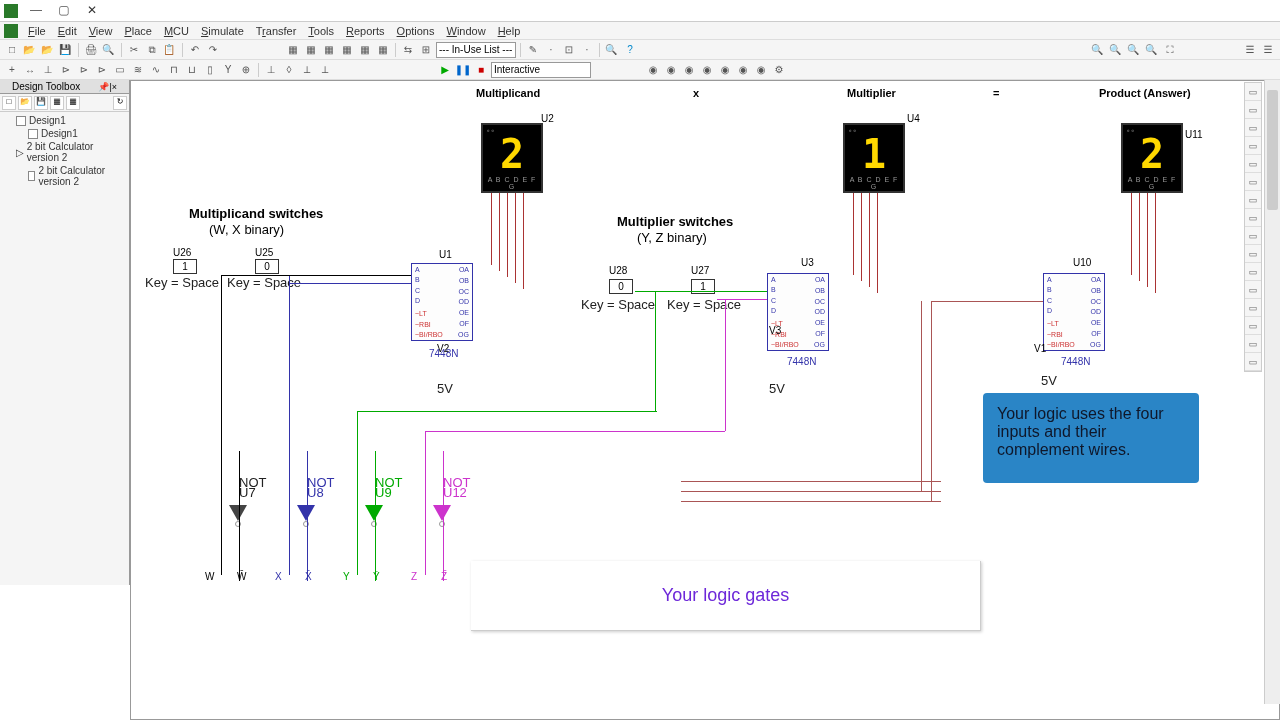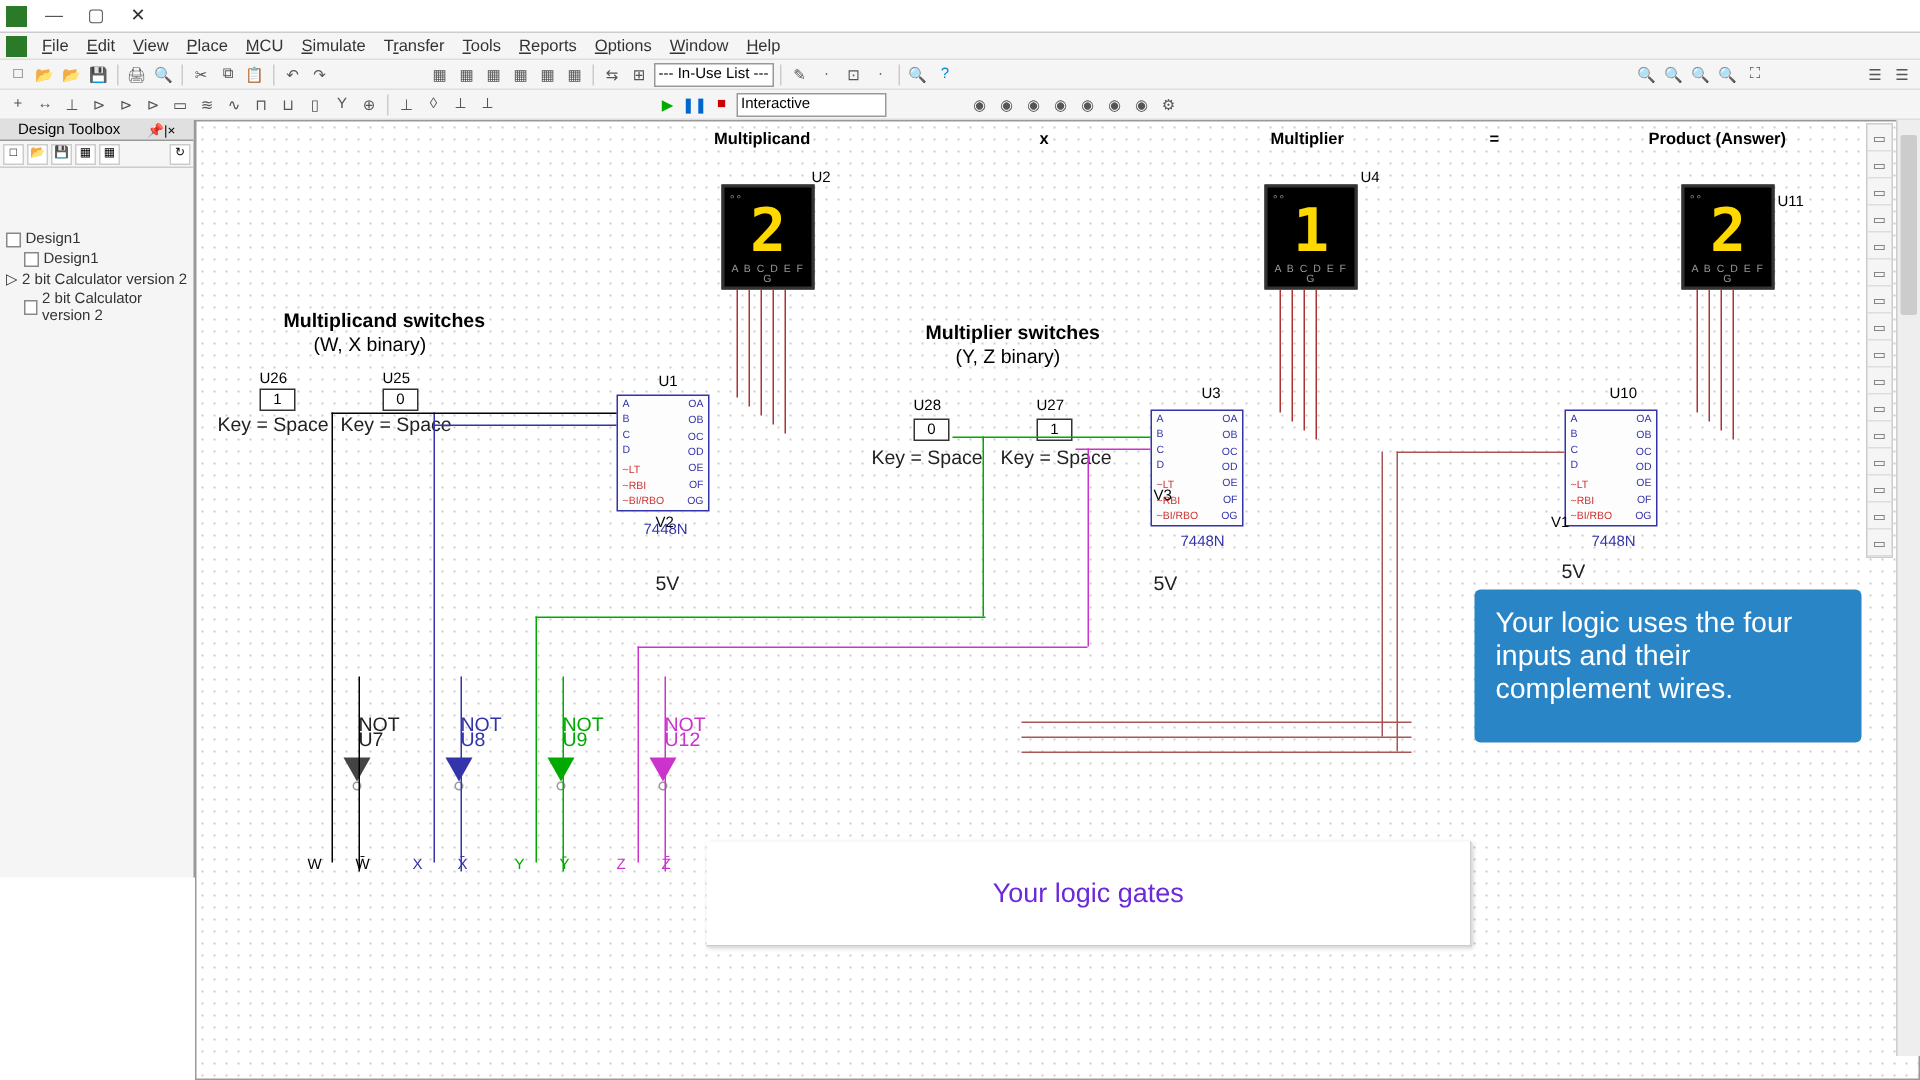--- a/index.html
+++ b/index.html
@@ -23,21 +23,21 @@
 .tbtn { width: 16px; height: 16px; border: 1px solid transparent; display: flex; align-items: center; justify-content: center; color: #555; font-size: 10px; }
 .tsep { width: 1px; height: 14px; background: #ccc; margin: 0 2px; }
 .tcombo { height: 16px; border: 1px solid #999; background: #fff; font-size: 10px; padding: 0 2px; min-width: 80px; display: flex; align-items: center; }
 
 
 .sidebar { position: absolute; left: 0; top: 80px; width: 130px; height: 505px; border-right: 1px solid #999; background: #f5f5f5; }
 .sidebar .sb-title { background: #e0e0e0; border-bottom: 1px solid #999; padding: 1px 12px; font-size: 10px; display: flex; align-items: center; }
 .sidebar .sb-title .x { margin-left: auto; font-size: 9px; }
 .sidebar .sb-tools { height: 18px; border-bottom: 1px solid #ccc; display: flex; align-items: center; padding: 0 2px; gap: 2px; }
 .sidebar .sb-tools .sbtn { width: 14px; height: 14px; border: 1px solid #ccc; background: #fff; font-size: 8px; text-align: center; }
-.sidebar .tree { padding: 2px 4px; font-size: 10px; color: #333; margin-top: 39px; }
+.sidebar .tree { padding: 2px 16px; font-size: 10px; color: #333; }
 .sidebar .tree .titem { padding: 1px 0 1px 12px; display: flex; align-items: center; gap: 3px; }
 .sidebar .tree .titem.root { padding-left: 0; }
 .sidebar .tree .ticon { width: 10px; height: 10px; border: 1px solid #888; background: #fff; }
 
 
 .canvas { position: absolute; left: 130px; top: 80px; right: 0; bottom: 0; background: #fff;
   background-image: radial-gradient(circle, #ccc 0.5px, transparent 0.5px);
   background-size: 8px 8px; overflow: hidden; border: 1px solid #999; }
 
 
@@ -66,21 +66,21 @@
 
 
 .notgate { position:absolute; width:0; height:0; border-left:9px solid transparent; border-right:9px solid transparent; border-top:16px solid #999; }
 .notgate::after { content:""; position:absolute; left:-3px; bottom:-6px; width:4px; height:4px; border:1px solid #999; border-radius:50%; background:#fff; }
 
 
 .wire { position:absolute; background:#000; }
 .wire.h { height:1px; } .wire.v { width:1px; }
 
 
-.callout { position:absolute; background:#2a85c6; color:#ffffff; font-size:19px; padding:12px 14px; border-radius:4px; width:258px; }
+.callout { position:absolute; background:#2a85c6; color:#0f172a; font-size:16px; padding:12px 14px; border-radius:4px; width:216px; }
 
 
 .logicbox { position:absolute; background:#fff; border-bottom:1px solid #ccc; border-right:1px solid #ccc; box-shadow:1px 1px 3px rgba(0,0,0,0.2); display:flex; align-items:center; justify-content:center; font-size:18px; color:#6d28d9; }
 
 
 .rtoolbar { position:absolute; right:18px; top:82px; width:18px; background:#f5f5f5; border:1px solid #ccc; display:flex; flex-direction:column; }
 .rtoolbar .rbtn { height:18px; border-bottom:1px solid #ddd; font-size:9px; text-align:center; line-height:18px; color:#666; }
 
 .chiptext { font-size:7px; color:#c33; }
 </style>

